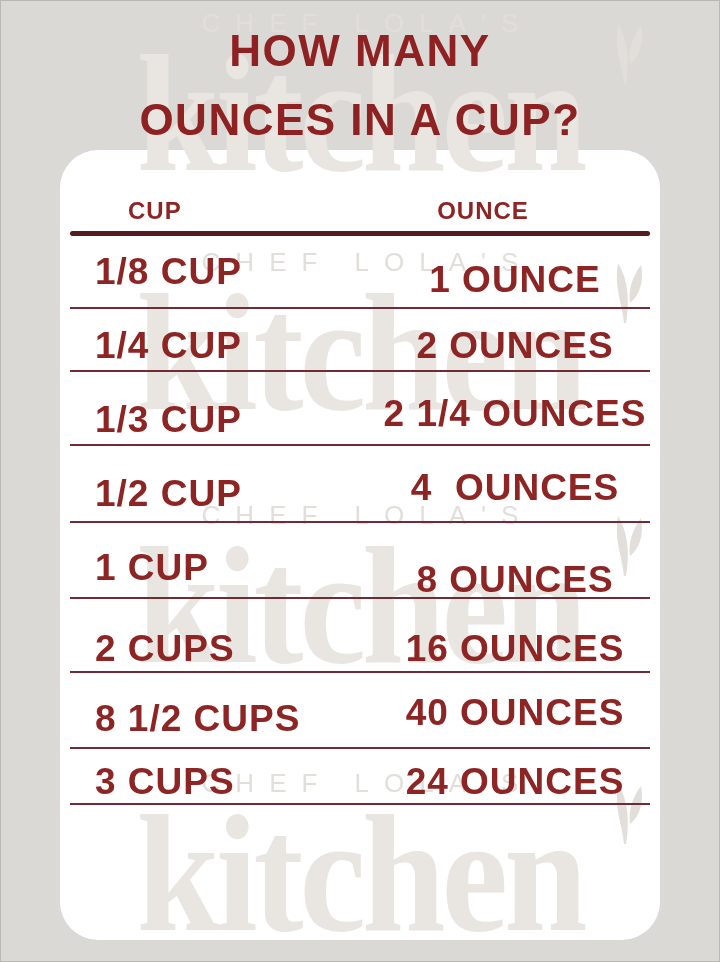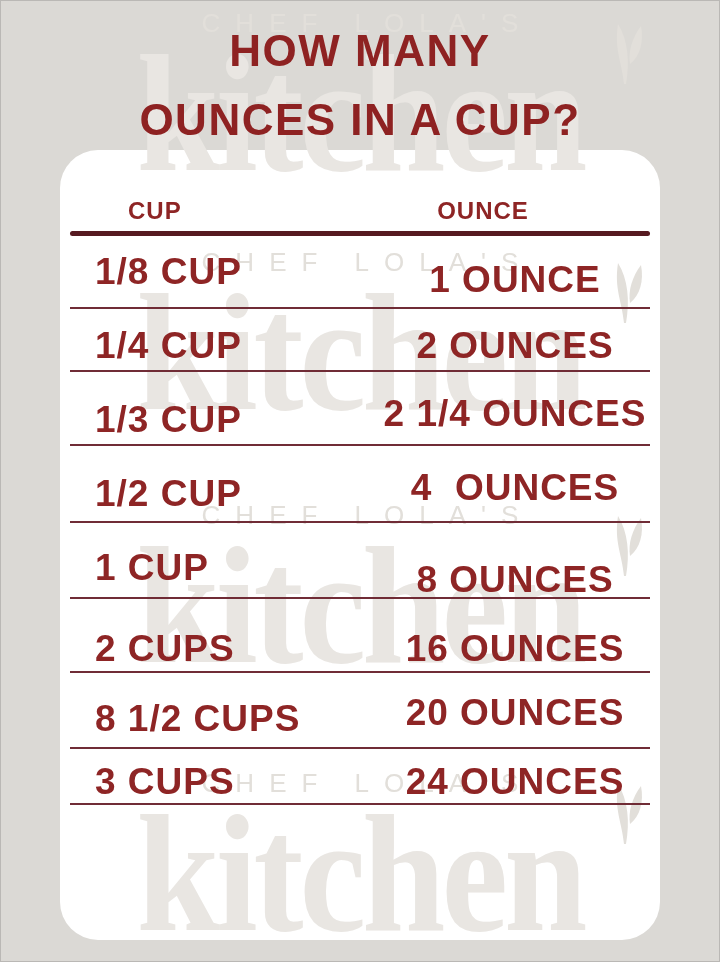--- a/index.html
+++ b/index.html
@@ -197,21 +197,21 @@
       <div class="row">
         <div class="c-cup">1 CUP</div>
         <div class="c-oz">8 OUNCES</div>
       </div>
       <div class="row">
         <div class="c-cup">2 CUPS</div>
         <div class="c-oz">16 OUNCES</div>
       </div>
       <div class="row">
         <div class="c-cup">8 1/2 CUPS</div>
-        <div class="c-oz">20 OUNCES</div>
+        <div class="c-oz">40 OUNCES</div>
       </div>
       <div class="row">
         <div class="c-cup">3 CUPS</div>
         <div class="c-oz">24 OUNCES</div>
       </div>
     </div>
 
   </div>
 </div>
 

